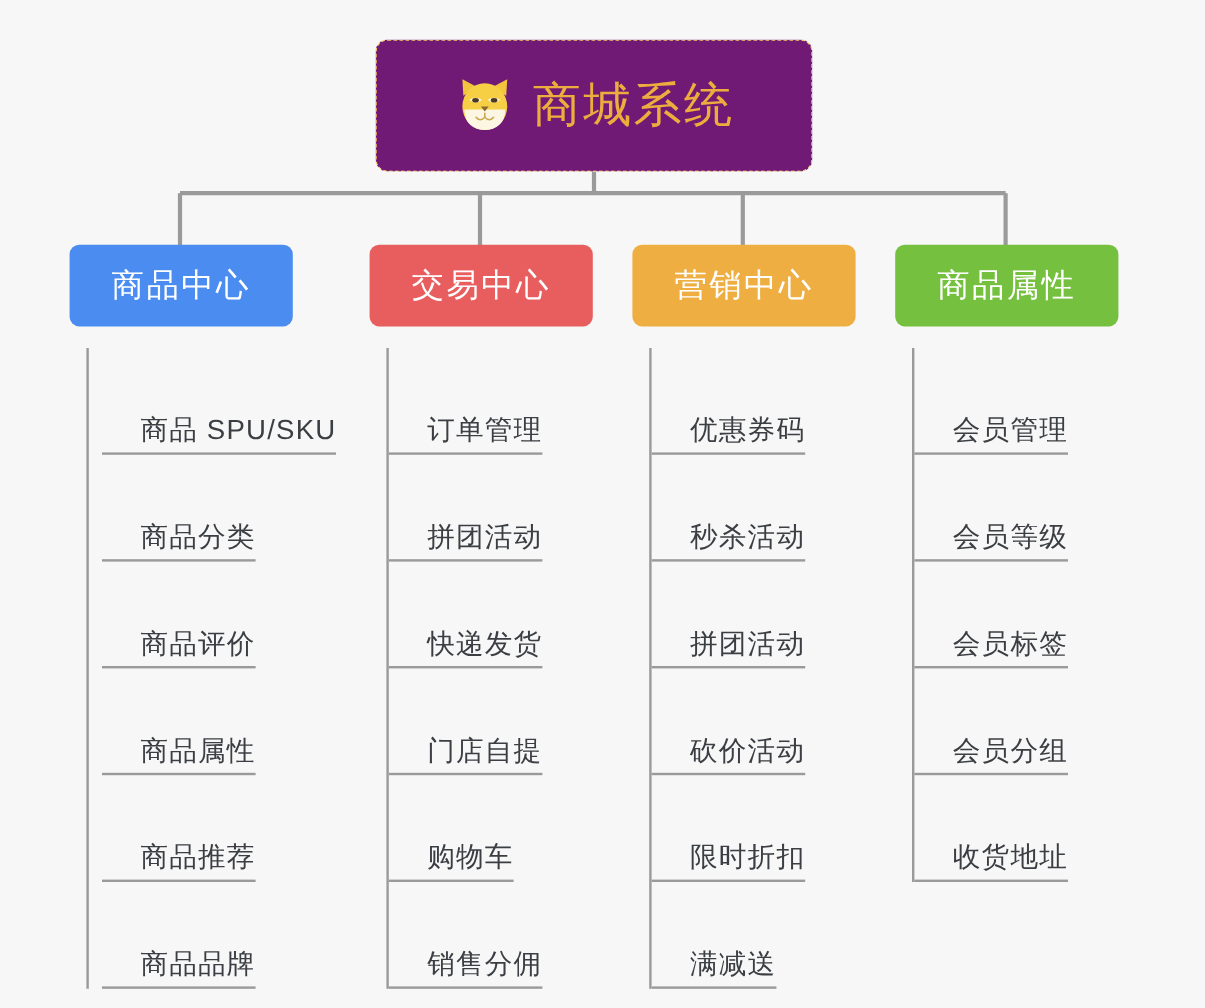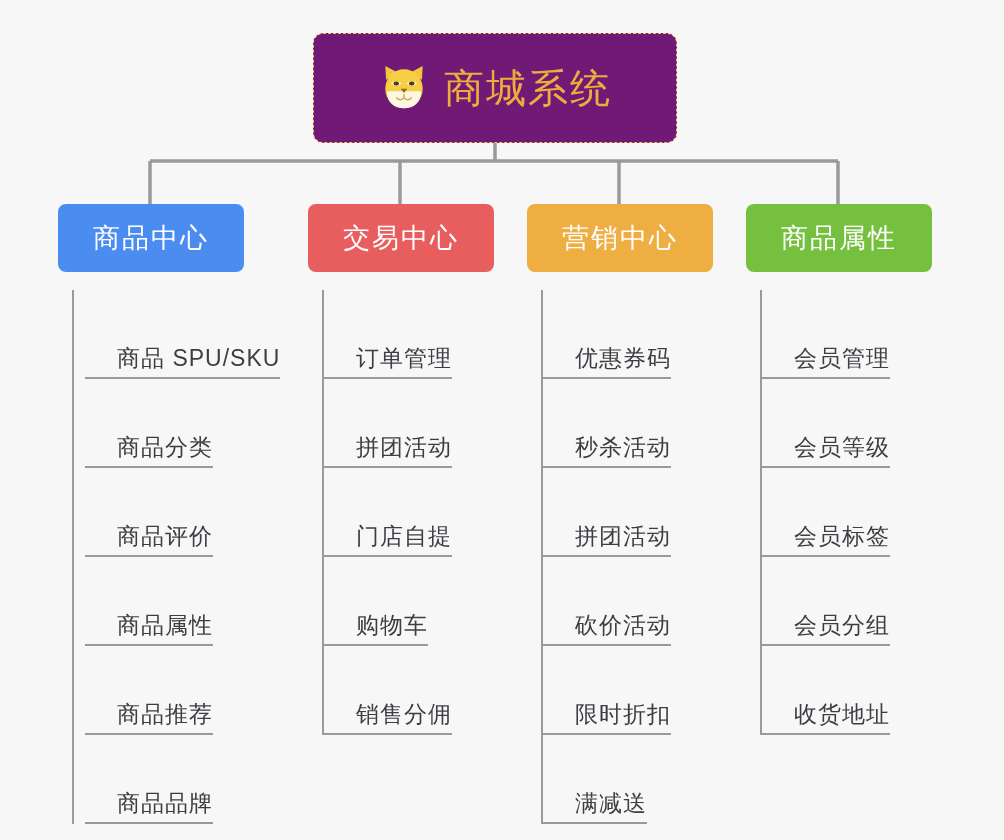--- a/index.html
+++ b/index.html
@@ -202,20 +202,23 @@
           <span>交易中心</span>
         </div>
         <div class="leaf-list" style="border-left-color: rgb(154, 154, 154);">
           <div class="leaf">
             <div class="leaf-label" style="border-bottom-color: rgb(154, 154, 154); color: rgb(59, 62, 66);">订单管理</div>
           </div>
           <div class="leaf">
             <div class="leaf-label" style="border-bottom-color: rgb(154, 154, 154); color: rgb(59, 62, 66);">拼团活动</div>
           </div>
           <div class="leaf">
+            <div class="leaf-label" style="border-bottom-color: rgb(154, 154, 154); color: rgb(59, 62, 66);">快递发货</div>
+          </div>
+          <div class="leaf">
             <div class="leaf-label" style="border-bottom-color: rgb(154, 154, 154); color: rgb(59, 62, 66);">门店自提</div>
           </div>
           <div class="leaf">
             <div class="leaf-label" style="border-bottom-color: rgb(154, 154, 154); color: rgb(59, 62, 66);">购物车</div>
           </div>
           <div class="leaf">
             <div class="leaf-label" style="border-bottom-color: rgb(154, 154, 154); color: rgb(59, 62, 66);">销售分佣</div>
           </div>
         </div>
       </div>

